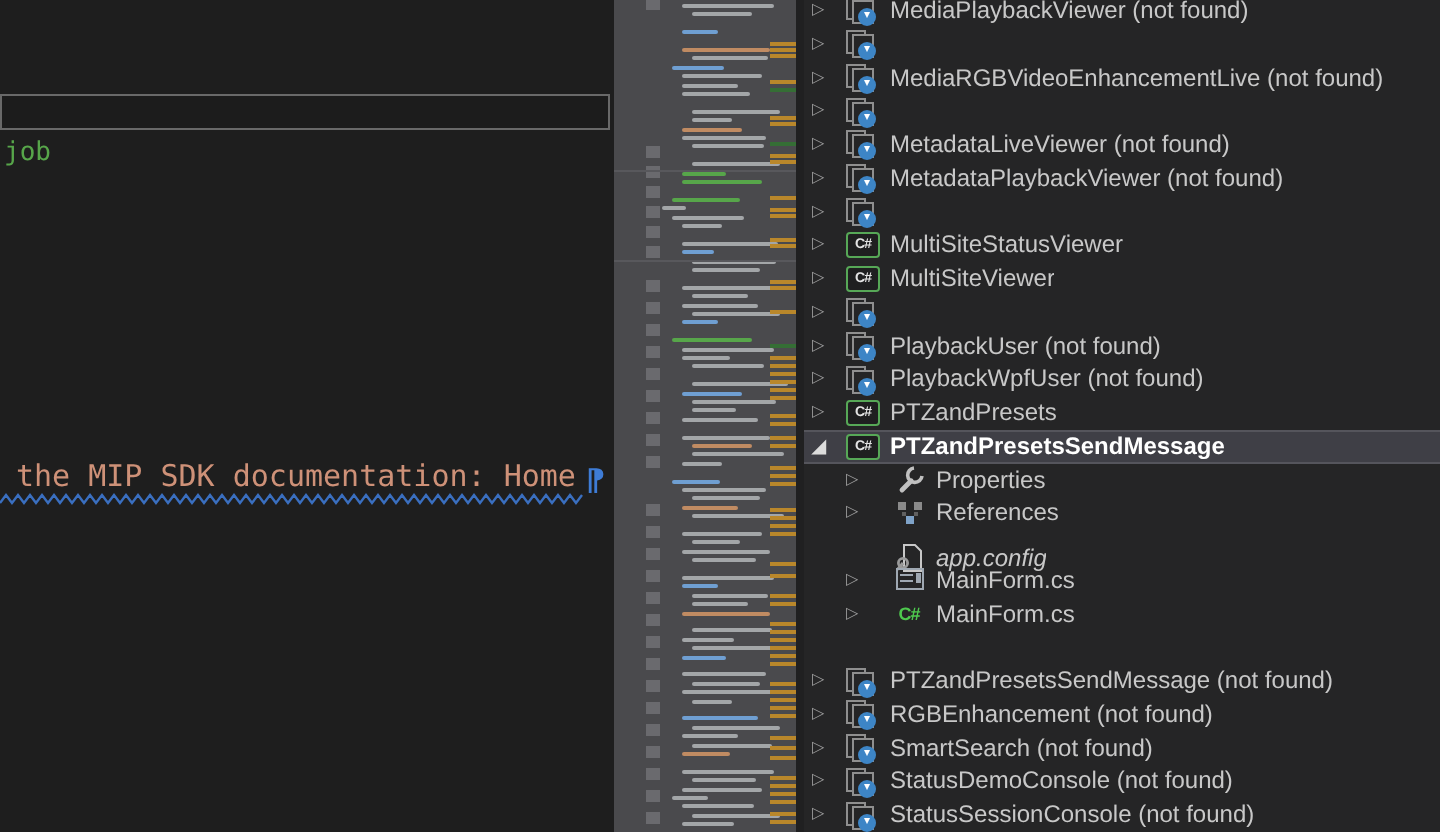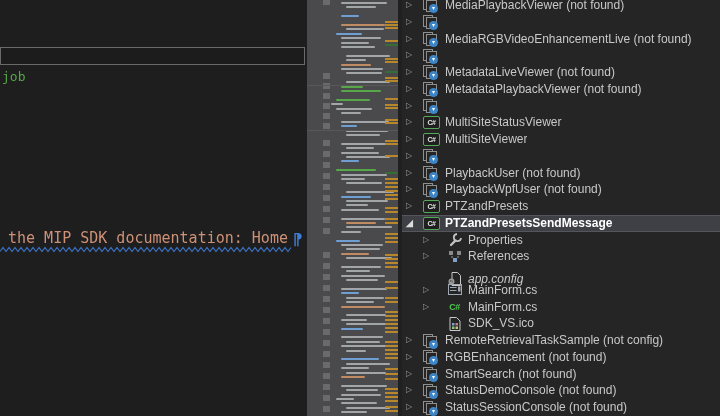--- a/index.html
+++ b/index.html
@@ -393,41 +393,28 @@
         </span>
         <span class="lbl">MainForm.cs</span>
       </div>
       <div class="row" style="top: 298.68px; padding-left: 21px;">
         <span class="arrow collapsed" style="width: 23px;">▷</span>
         <span class="ic">
           <span class="csfile">C#</span>
         </span>
         <span class="lbl">MainForm.cs</span>
       </div>
-      <div class="row" style="top: 315.44px; padding-left: 21px;">
-        <span class="arrow none" style="width: 23px;"></span>
-        <span class="ic">
-          <svg width="12" height="14">
-            <path d="M1 0.5 h6.5 l3.5 3.5 v9.5 h-10 z" fill="none" stroke="#C8C8C8"></path>
-            <rect x="3" y="6" width="2.5" height="2.5" fill="#7FA3C8"></rect>
-            <rect x="6.5" y="6" width="2.5" height="2.5" fill="#C87F7F"></rect>
-            <rect x="3" y="9.5" width="2.5" height="2.5" fill="#8FC87F"></rect>
-            <rect x="6.5" y="9.5" width="2.5" height="2.5" fill="#C8C87F"></rect>
-          </svg>
-        </span>
-        <span class="lbl">SDK_VS.ico</span>
-      </div>
       <div class="row" style="top: 332.2px; padding-left: 4px;">
         <span class="arrow collapsed" style="width: 17px;">▷</span>
         <span class="ic">
           <i class="up-back"></i>
           <i class="up-front"></i>
           <i class="up-badge">▾</i>
         </span>
-        <span class="lbl">RemoteRetrievalTaskSample (not config)</span>
+        <span class="lbl">PTZandPresetsSendMessage (not found)</span>
       </div>
       <div class="row" style="top: 348.96px; padding-left: 4px;">
         <span class="arrow collapsed" style="width: 17px;">▷</span>
         <span class="ic">
           <i class="up-back"></i>
           <i class="up-front"></i>
           <i class="up-badge">▾</i>
         </span>
         <span class="lbl">RGBEnhancement (not found)</span>
       </div>

